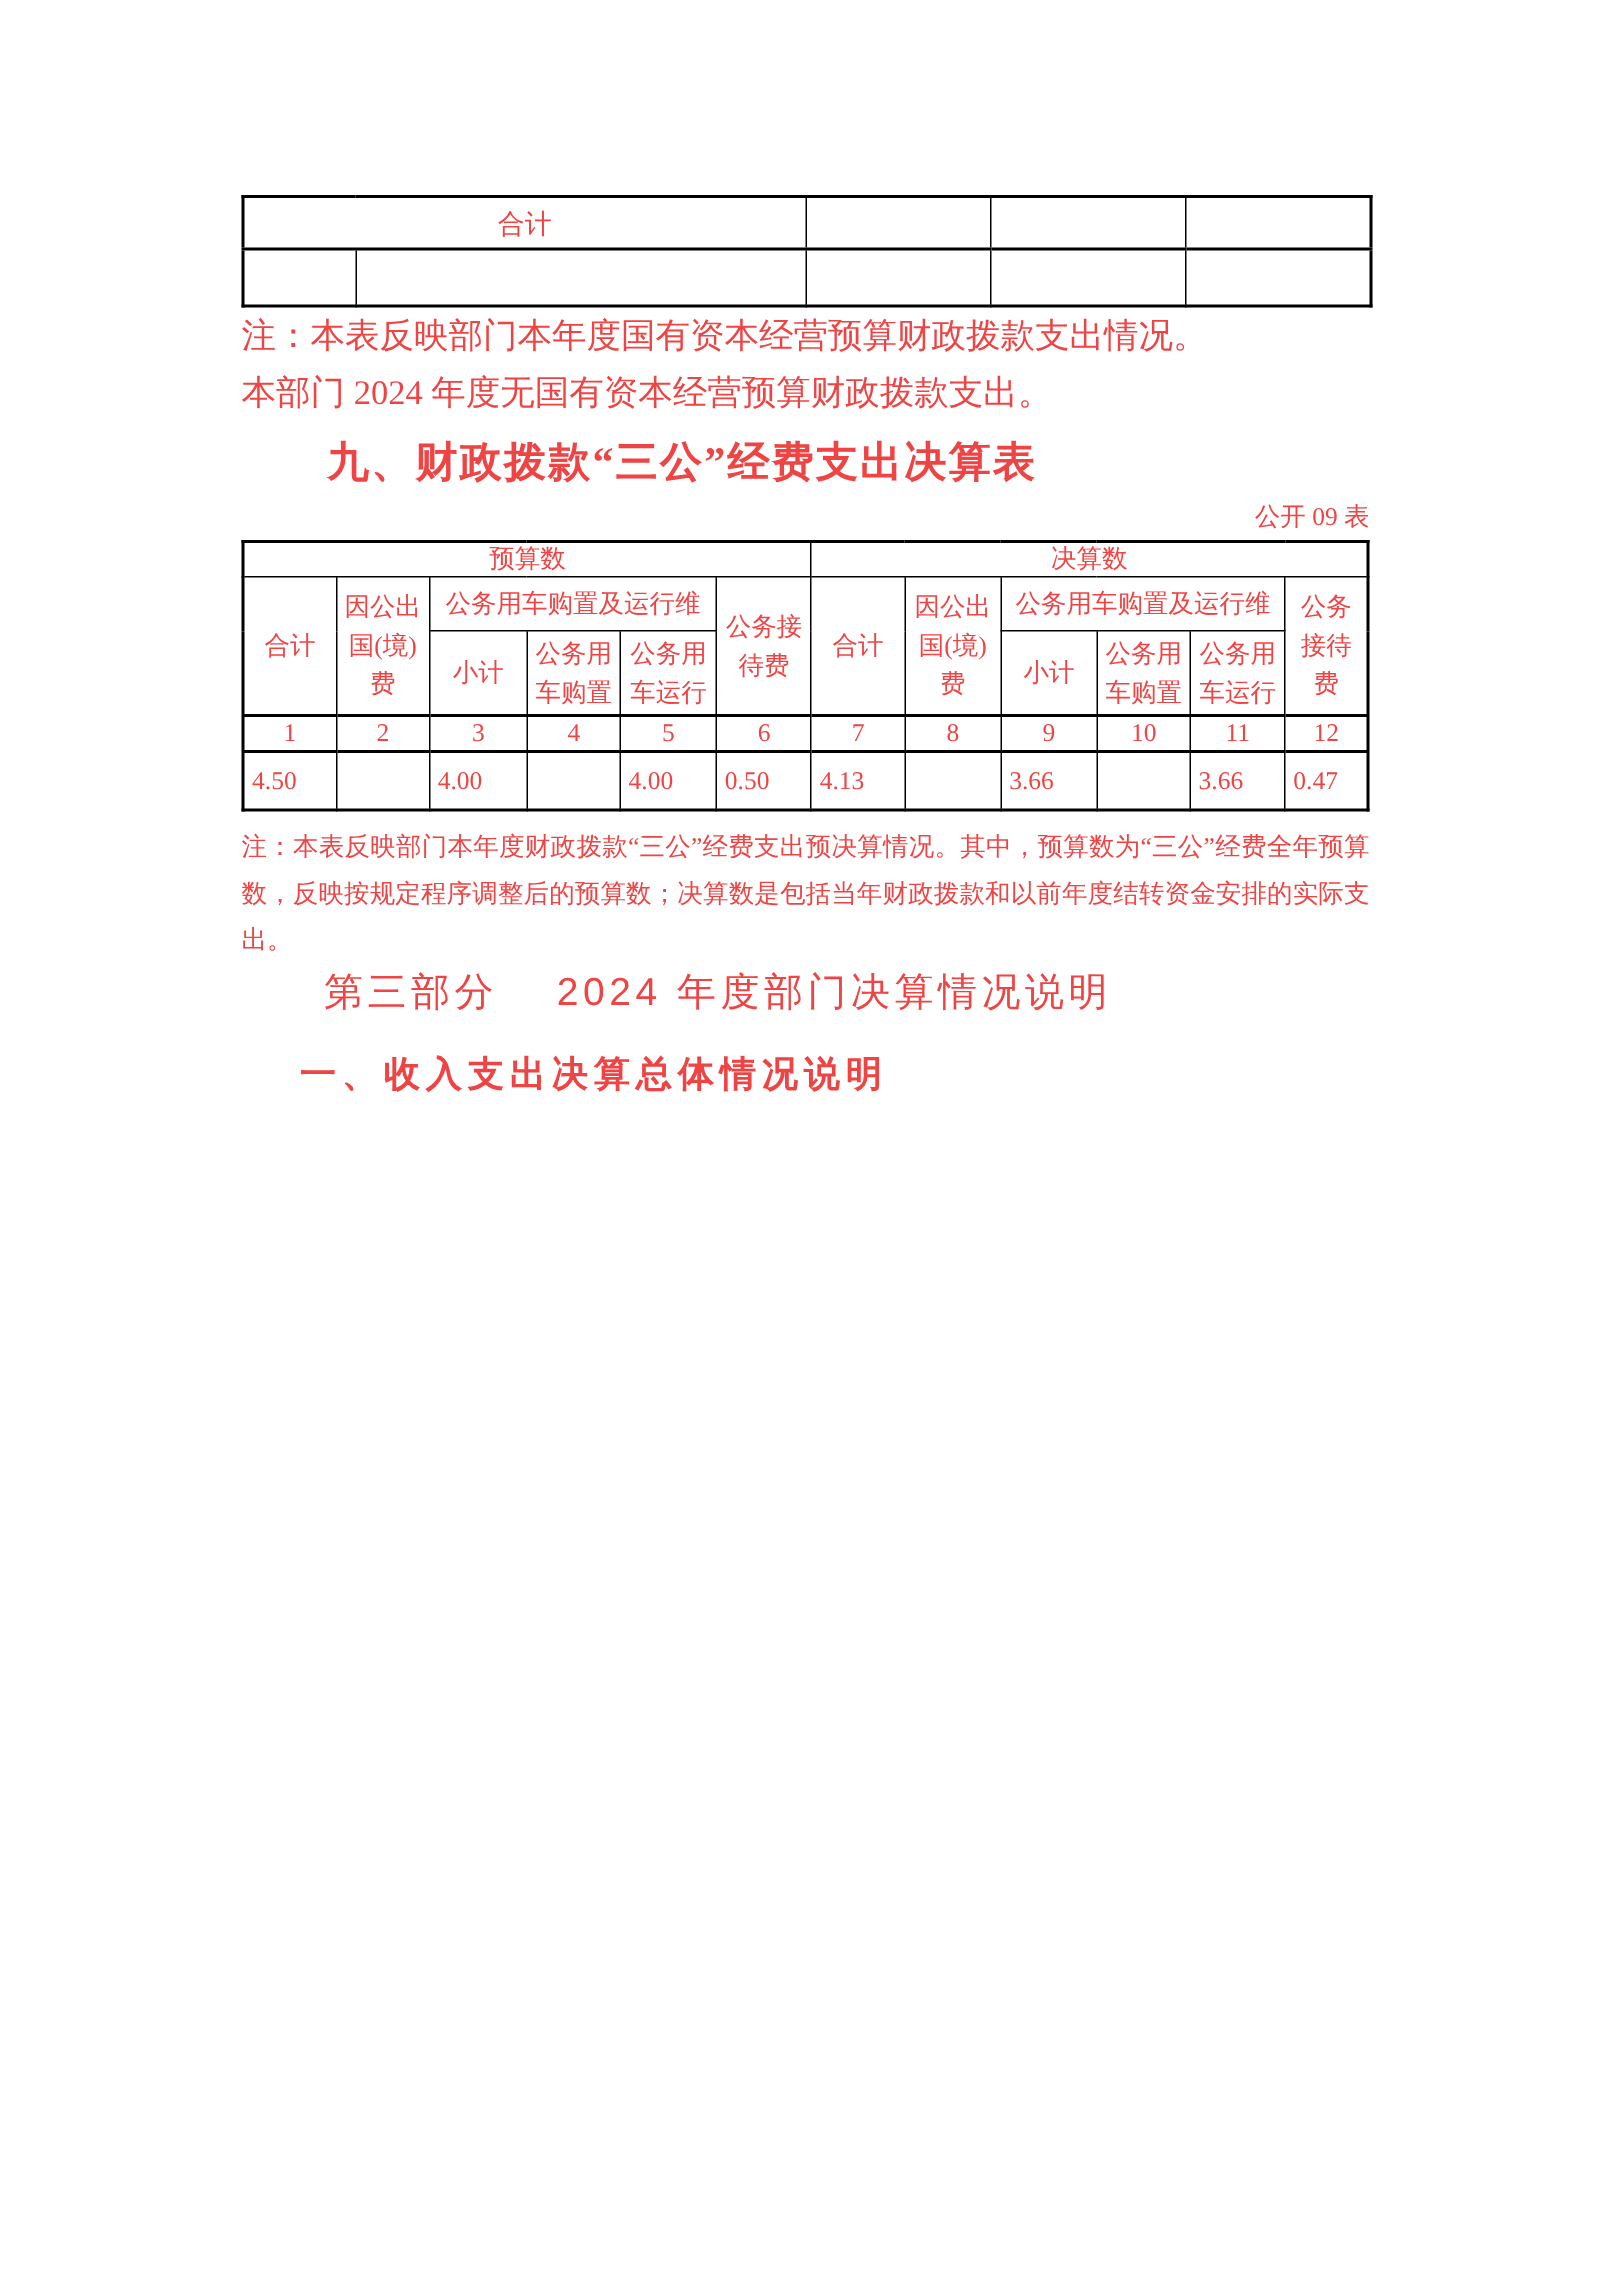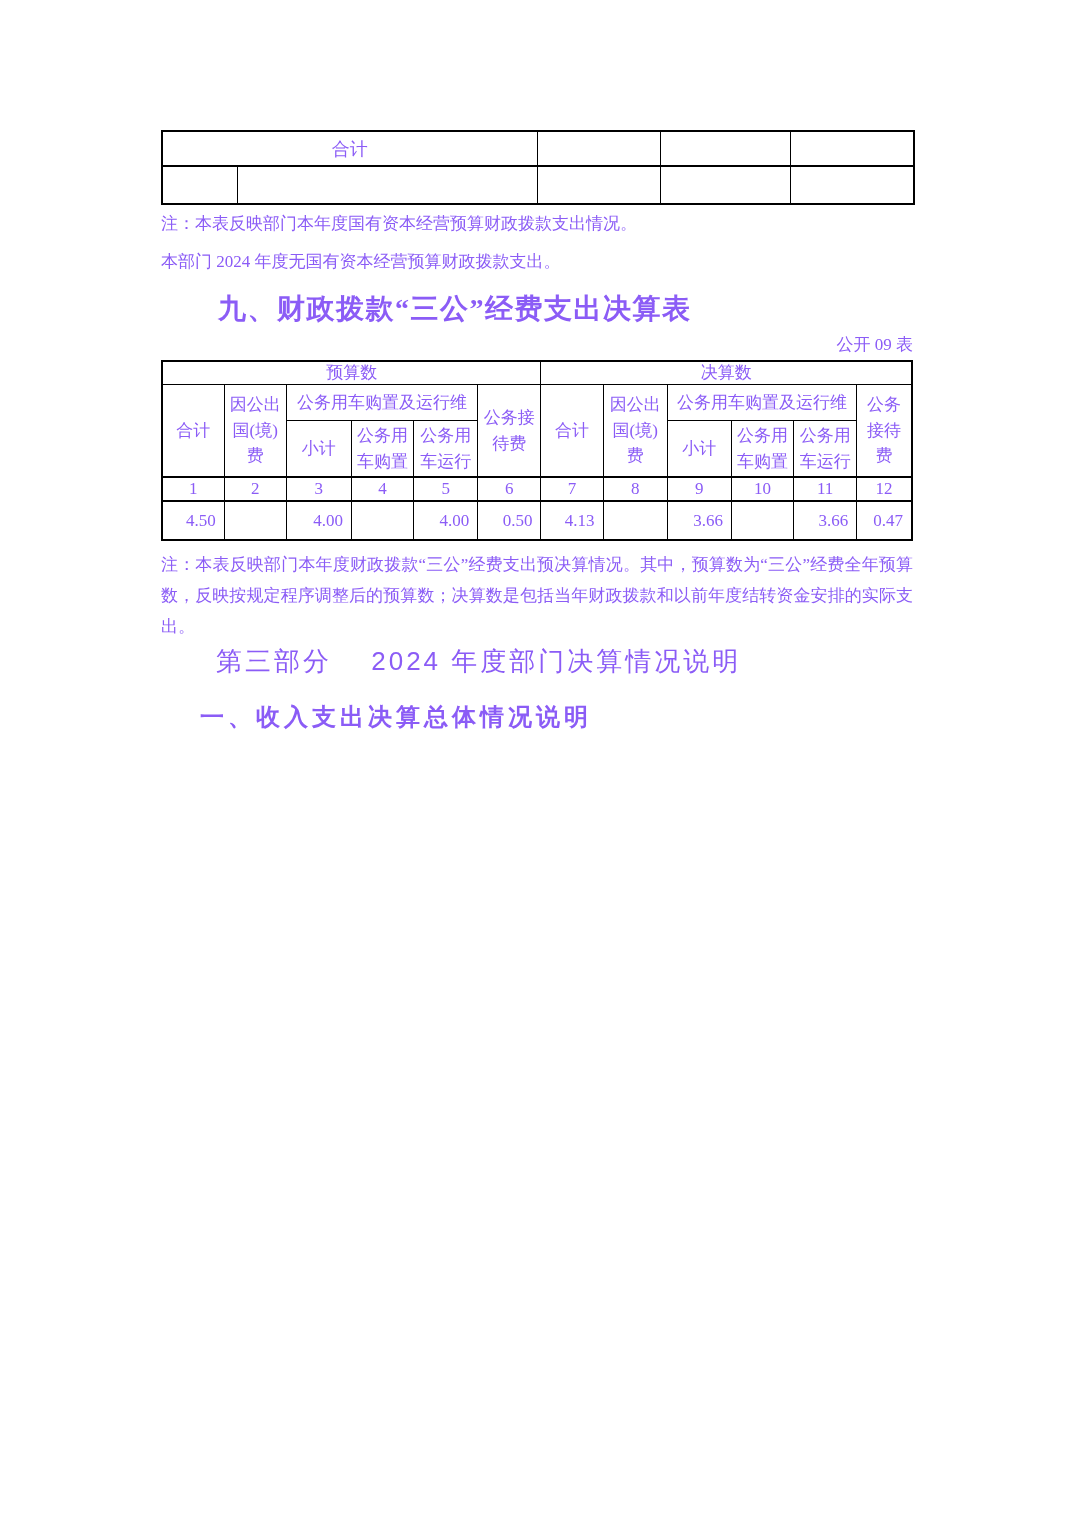--- a/index.html
+++ b/index.html
@@ -2,34 +2,34 @@
 <html><head>
 <meta charset="utf-8">
 <style>
   * { margin:0; padding:0; box-sizing:border-box; }
   html,body { background:#ffffff; }
   .page {
     position:relative;
     width:1074px; height:1520px;
     margin:0 auto;
     background:#ffffff;
-    color:#8b5cf6;
+    color:#ef4444;
     font-family:"Liberation Serif","DejaVu Serif",serif;
     overflow:hidden;
   }
   .content { width:752px; margin:0 auto; padding-top:130px; }
 
   
   table { border-collapse:collapse; table-layout:fixed; width:100%; }
   .cont-table { border:2px solid #000; }
   .cont-table td { border:1px solid #000; text-align:center; font-size:18px; }
   .cont-table tr.r1 td { height:35px; }
   .cont-table tr.r2 td { height:38px; border-top:2px solid #000; }
 
-  .small-note { font-size:17px; line-height:24px; }
+  .small-note { font-size:23px; line-height:24px; }
   .note-1 { margin-top:7px; }
   .note-2 { margin-top:14px; }
 
   
   .title9 {
     margin:15px 0 0 57px;
     font-size:28px; font-weight:bold; letter-spacing:1.5px;
     line-height:40px;
   }
   .table-tag { margin-top:4px; text-align:right; font-size:17px; line-height:24px; }
@@ -41,21 +41,21 @@
   .main-table td {
     border:1px solid #000; text-align:center;
     font-size:17px; line-height:1.5; padding:1px 5px;
     word-break:break-all;
   }
   .main-table tr.rA td { height:23px; line-height:1.2; }
   .main-table tr.rB td.grp { height:36px; }
   .main-table tr.rC td { height:56px; }
   .main-table tr.rD td { height:24px; border-top:2px solid #000; line-height:1.2; }
   .main-table tr.rE td { height:39px; border-top:2px solid #000; line-height:1.2;
-    text-align:right; padding-right:8px; }
+    text-align:left; padding-right:8px; }
 
   .table-note { margin-top:8px; font-size:17px; line-height:31px; text-align:justify;font-family:Liberation Serif, serif; }
 
   
   .part-title {
     margin:1px 0 0 55px;
     font-family:"Liberation Sans","DejaVu Sans",sans-serif;
     font-size:26px; font-weight:normal; letter-spacing:3px; line-height:37px;
   }
   .sec-title {

